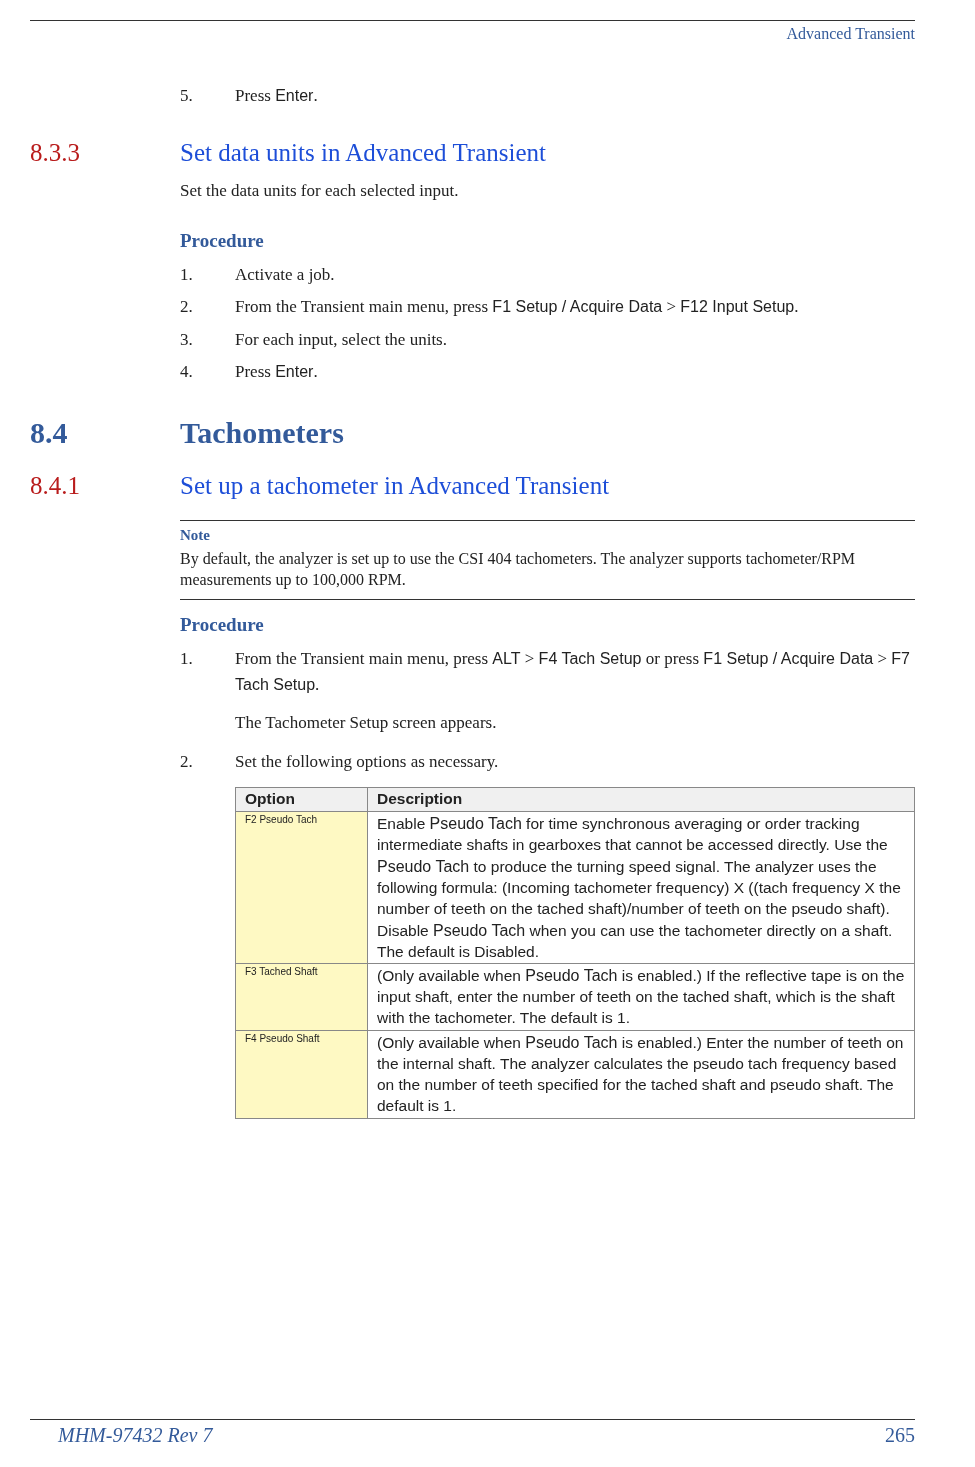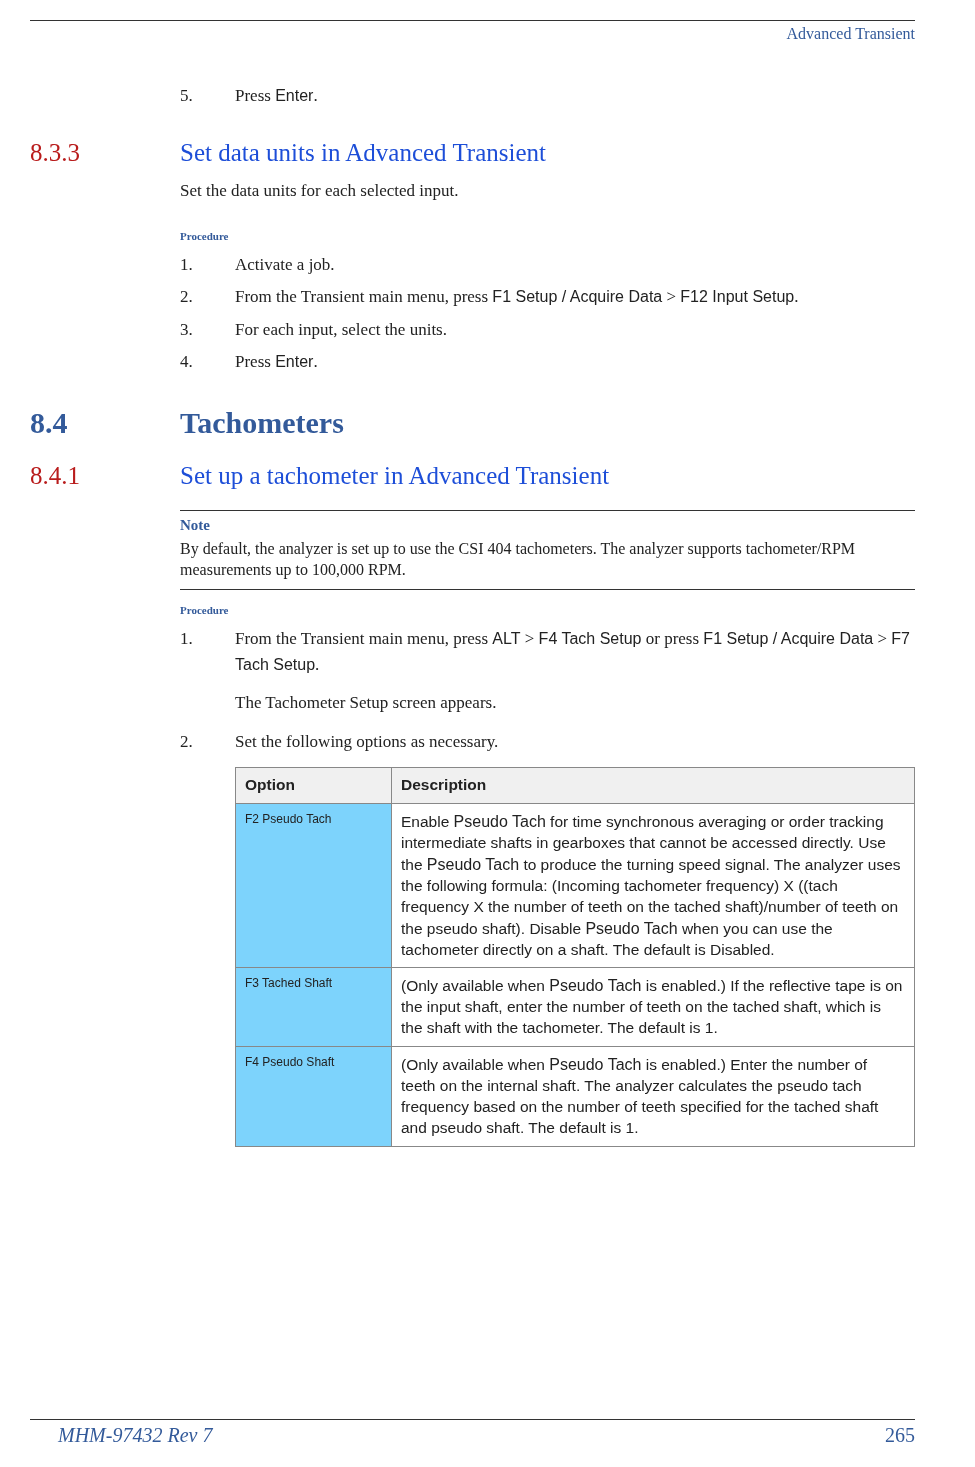--- a/index.html
+++ b/index.html
@@ -64,21 +64,21 @@
       font-size: 25px;
       font-weight: normal;
       color: #1d4ed8;
     }
     .body-text {
       font-size: 17px;
       line-height: 1.4;
       margin-bottom: 27px;
     }
     .subhead {
-      font-size: 11px;
+      font-size: 19px;
       font-weight: bold;
       color: #335a9a;
       margin-bottom: 10px;
       margin-top: 14px;
     }
     ol.steps {
       list-style: none;
       padding-left: 0;
       margin-bottom: 24px;
     }
@@ -128,32 +128,32 @@
       width: 100%;
       margin-top: 12px;
       margin-left: 55px;
       width: calc(100% - 55px);
       font-family: Arial, Helvetica, sans-serif;
     }
     table.opts th, table.opts td {
       border: 1px solid #888;
       text-align: left;
       vertical-align: top;
-      padding: 7px 9px;
+      padding: 1px 9px;
       font-size: 15.5px;
       line-height: 1.35;
     }
     table.opts th {
       background: #f0f0f0;
       font-weight: bold;
     }
     table.opts td:first-child {
-      background: #7dd3fc;
-      width: 156px;
-      font-size: 12px;
+      background: #fef9c3;
+      width: 132px;
+      font-size: 10px;
     }
     .footer {
       position: absolute;
       bottom: 20px;
       left: 30px;
       right: 60px;
     }
     .footer-rule {
       border-top: 1px solid #333;
       margin-bottom: 4px;

